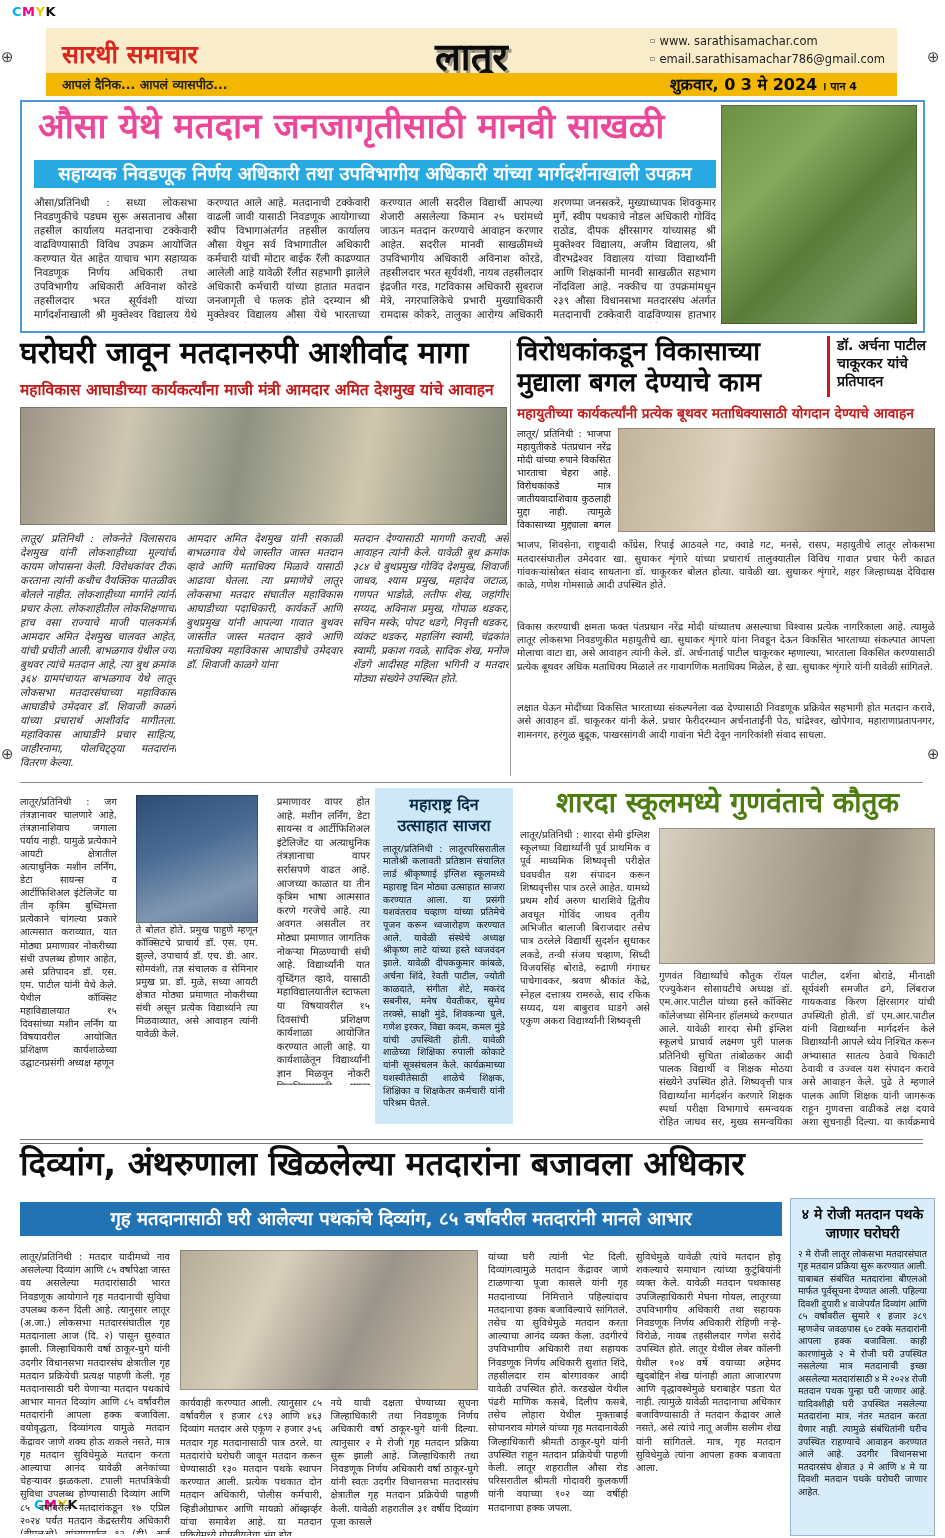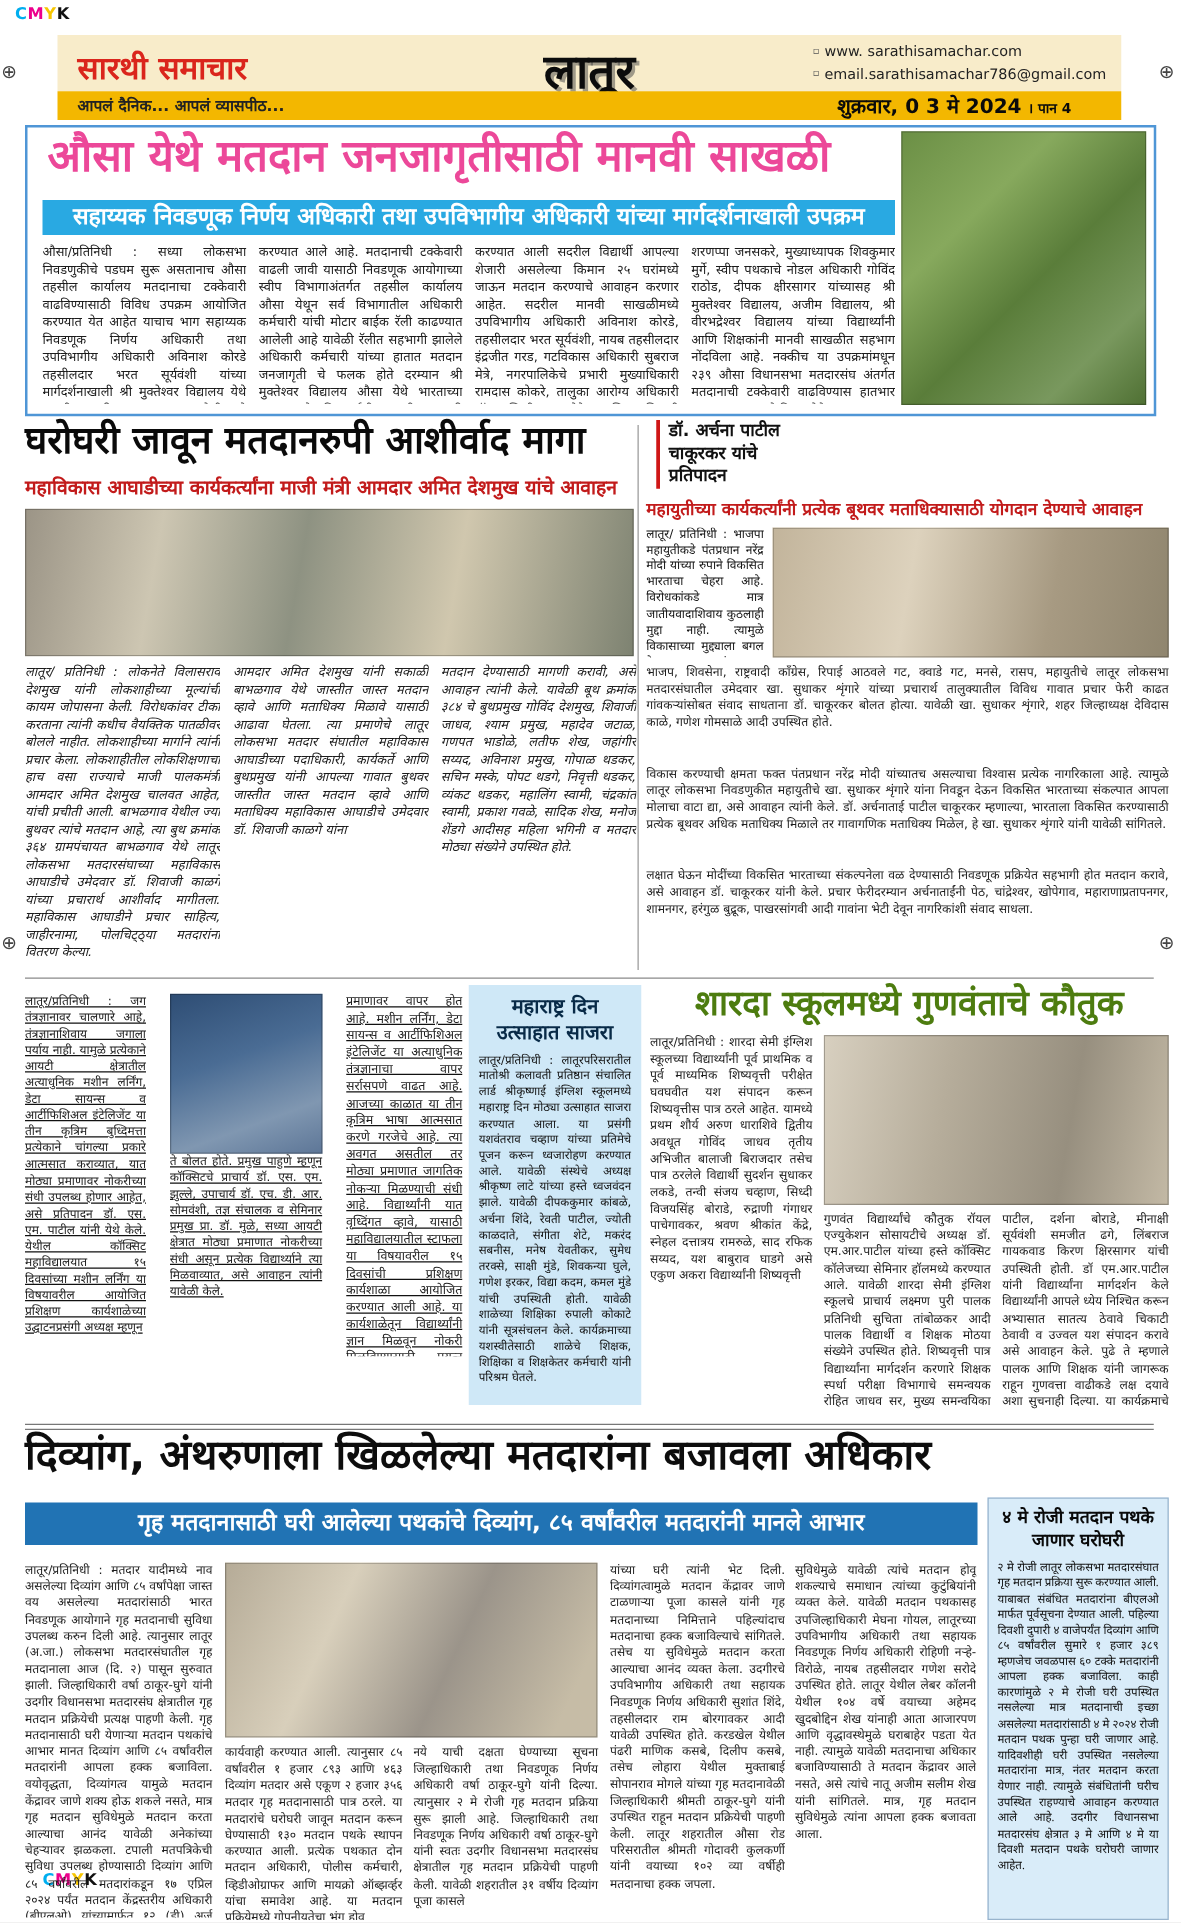--- a/index.html
+++ b/index.html
@@ -58,21 +58,21 @@
   #a3-intro{width:94px;font-size:9.6px;line-height:1.35;text-align:justify;overflow:hidden;height:104px;}
   #a3-photo{flex:1;margin-left:7px;height:104px;
             background:linear-gradient(100deg,#c2b49b,#ddd2bd 35%,#a79a82 70%,#8f856e);}
   #a3-cols{display:flex;gap:8px;margin-top:6px;height:236px;flex-direction:column;}
   #a3-cols .col{flex:1;font-size:9.8px;}
 
   
   #rule-row3{left:20px;top:782px;width:903px;}
   #a4{position:absolute;left:20px;top:788px;width:350px;}
   #a4-h{font-size:22px;font-weight:bold;line-height:1.3;text-align:center;color:#0a0a0a;}
-  #a4-body{display:flex;gap:19px;margin-top:7px;text-decoration:underline;}
+  #a4-body{display:flex;gap:19px;margin-top:7px;}
   #a4-c1{width:108px;height:290px;font-size:9.6px;}
   #a4-mid{width:122px;}
   #a4-photo{width:122px;height:128px;background:linear-gradient(160deg,#2e4d74 0%,#4a6c94 40%,#8097b1 75%,#5d7697 100%);}
   #a4-c2{margin-top:0;height:157px;font-size:9.6px;}
   #a4-c3{width:104px;height:290px;font-size:10px;}
 
   #a5{position:absolute;left:375px;top:788px;width:138px;height:336px;background:#cfe8f7;
       padding:7px 8px;box-sizing:border-box;}
   #a5-h{font-size:16px;font-weight:bold;text-align:center;line-height:1.3;color:#082a47;}
   #a5-body{margin-top:6px;font-size:9.3px;line-height:1.37;text-align:justify;overflow:hidden;height:272px;}
@@ -154,20 +154,21 @@
       <div class="col">लातूर/ प्रतिनिधी : लोकनेते विलासराव देशमुख यांनी लोकशाहीच्या मूल्यांची कायम जोपासना केली. विरोधकांवर टीका करताना त्यांनी कधीच वैयक्तिक पातळीवर बोलले नाहीत. लोकशाहीच्या मार्गाने त्यांनी प्रचार केला. लोकशाहीतील लोकशिक्षणाचा हाच वसा राज्याचे माजी पालकमंत्री आमदार अमित देशमुख चालवत आहेत, यांची प्रचीती आली. बाभळगाव येथील ज्या बुथवर त्यांचे मतदान आहे, त्या बुथ क्रमांक ३६४ ग्रामपंचायत बाभळगाव येथे लातूर लोकसभा मतदारसंघाच्या महाविकास आघाडीचे उमेदवार डॉ. शिवाजी काळगे यांच्या प्रचारार्थ आशीर्वाद मागीतला. महाविकास आघाडीने प्रचार साहित्य, जाहीरनामा, पोलचिट्ठ्या मतदारांना वितरण केल्या.</div>
       <div class="col">आमदार अमित देशमुख यांनी सकाळी बाभळगाव येथे जास्तीत जास्त मतदान व्हावे आणि मताधिक्य मिळावे यासाठी आढावा घेतला. त्या प्रमाणेचे लातूर लोकसभा मतदार संघातील महाविकास आघाडीच्या पदाधिकारी, कार्यकर्ते आणि बुथप्रमुख यांनी आपल्या गावात बुथवर जास्तीत जास्त मतदान व्हावे आणि मताधिक्य महाविकास आघाडीचे उमेदवार डॉ. शिवाजी काळगे यांना</div>
       <div class="col">मतदान देण्यासाठी मागणी करावी, असे आवाहन त्यांनी केले. यावेळी बूथ क्रमांक ३८४ चे बुथप्रमुख गोविंद देशमुख, शिवाजी जाधव, श्याम प्रमुख, महादेव जटाळ, गणपत भाडोळे, लतीफ शेख, जहांगीर सय्यद, अविनाश प्रमुख, गोपाळ थडकर, सचिन मस्के, पोपट थडगे, निवृत्ती थडकर, व्यंकट थडकर, महालिंग स्वामी, चंद्रकांत स्वामी, प्रकाश गवळे, सादिक शेख, मनोज शेंडगे आदीसह महिला भगिनी व मतदार मोठ्या संख्येने उपस्थित होते.</div>
     </div>
   </div>
 
   <div class="vrule" style="left:510px;top:340px;height:436px;"></div>
 
   <div id="a3">
     <div id="a3-headrow">
+      <div id="a3-h">विरोधकांकडून विकासाच्या मुद्याला बगल देण्याचे काम</div>
       <div id="a3-kicker">डॉ. अर्चना पाटील चाकूरकर यांचे प्रतिपादन</div>
     </div>
     <div id="a3-sub">महायुतीच्या कार्यकर्त्यांनी प्रत्येक बूथवर मताधिक्यासाठी योगदान देण्याचे आवाहन</div>
     <div id="a3-body">
       <div id="a3-intro">लातूर/ प्रतिनिधी : भाजपा महायुतीकडे पंतप्रधान नरेंद्र मोदी यांच्या रुपाने विकसित भारताचा चेहरा आहे. विरोधकांकडे मात्र जातीयवादाशिवाय कुठलाही मुद्दा नाही. त्यामुळे विकासाच्या मुद्द्याला बगल देवून त्यांच्याकडून जातीयवादी राजकारण करत मतदारांची दिशाभूल केली जात असल्याची टीका डॉ. अर्चनाताई पाटील चाकूरकर यांनी केली.</div>
       <div id="a3-photo" class="photo"></div>
     </div>
     <div id="a3-cols">
       <div class="col">भाजप, शिवसेना, राष्ट्रवादी काँग्रेस, रिपाई आठवले गट, क्वाडे गट, मनसे, रासप, महायुतीचे लातूर लोकसभा मतदारसंघातील उमेदवार खा. सुधाकर शृंगारे यांच्या प्रचारार्थ तालुक्यातील विविध गावात प्रचार फेरी काढत गांवकऱ्यांसोबत संवाद साधताना डॉ. चाकूरकर बोलत होत्या. यावेळी खा. सुधाकर शृंगारे, शहर जिल्हाध्यक्ष देविदास काळे, गणेश गोमसाळे आदी उपस्थित होते.</div>
       <div class="col">विकास करण्याची क्षमता फक्त पंतप्रधान नरेंद्र मोदी यांच्यातच असल्याचा विश्वास प्रत्येक नागरिकाला आहे. त्यामुळे लातूर लोकसभा निवडणुकीत महायुतीचे खा. सुधाकर शृंगारे यांना निवडून देऊन विकसित भारताच्या संकल्पात आपला मोलाचा वाटा द्या, असे आवाहन त्यांनी केले. डॉ. अर्चनाताई पाटील चाकूरकर म्हणाल्या, भारताला विकसित करण्यासाठी प्रत्येक बूथवर अधिक मताधिक्य मिळाले तर गावागणिक मताधिक्य मिळेल, हे खा. सुधाकर शृंगारे यांनी यावेळी सांगितले.</div>

